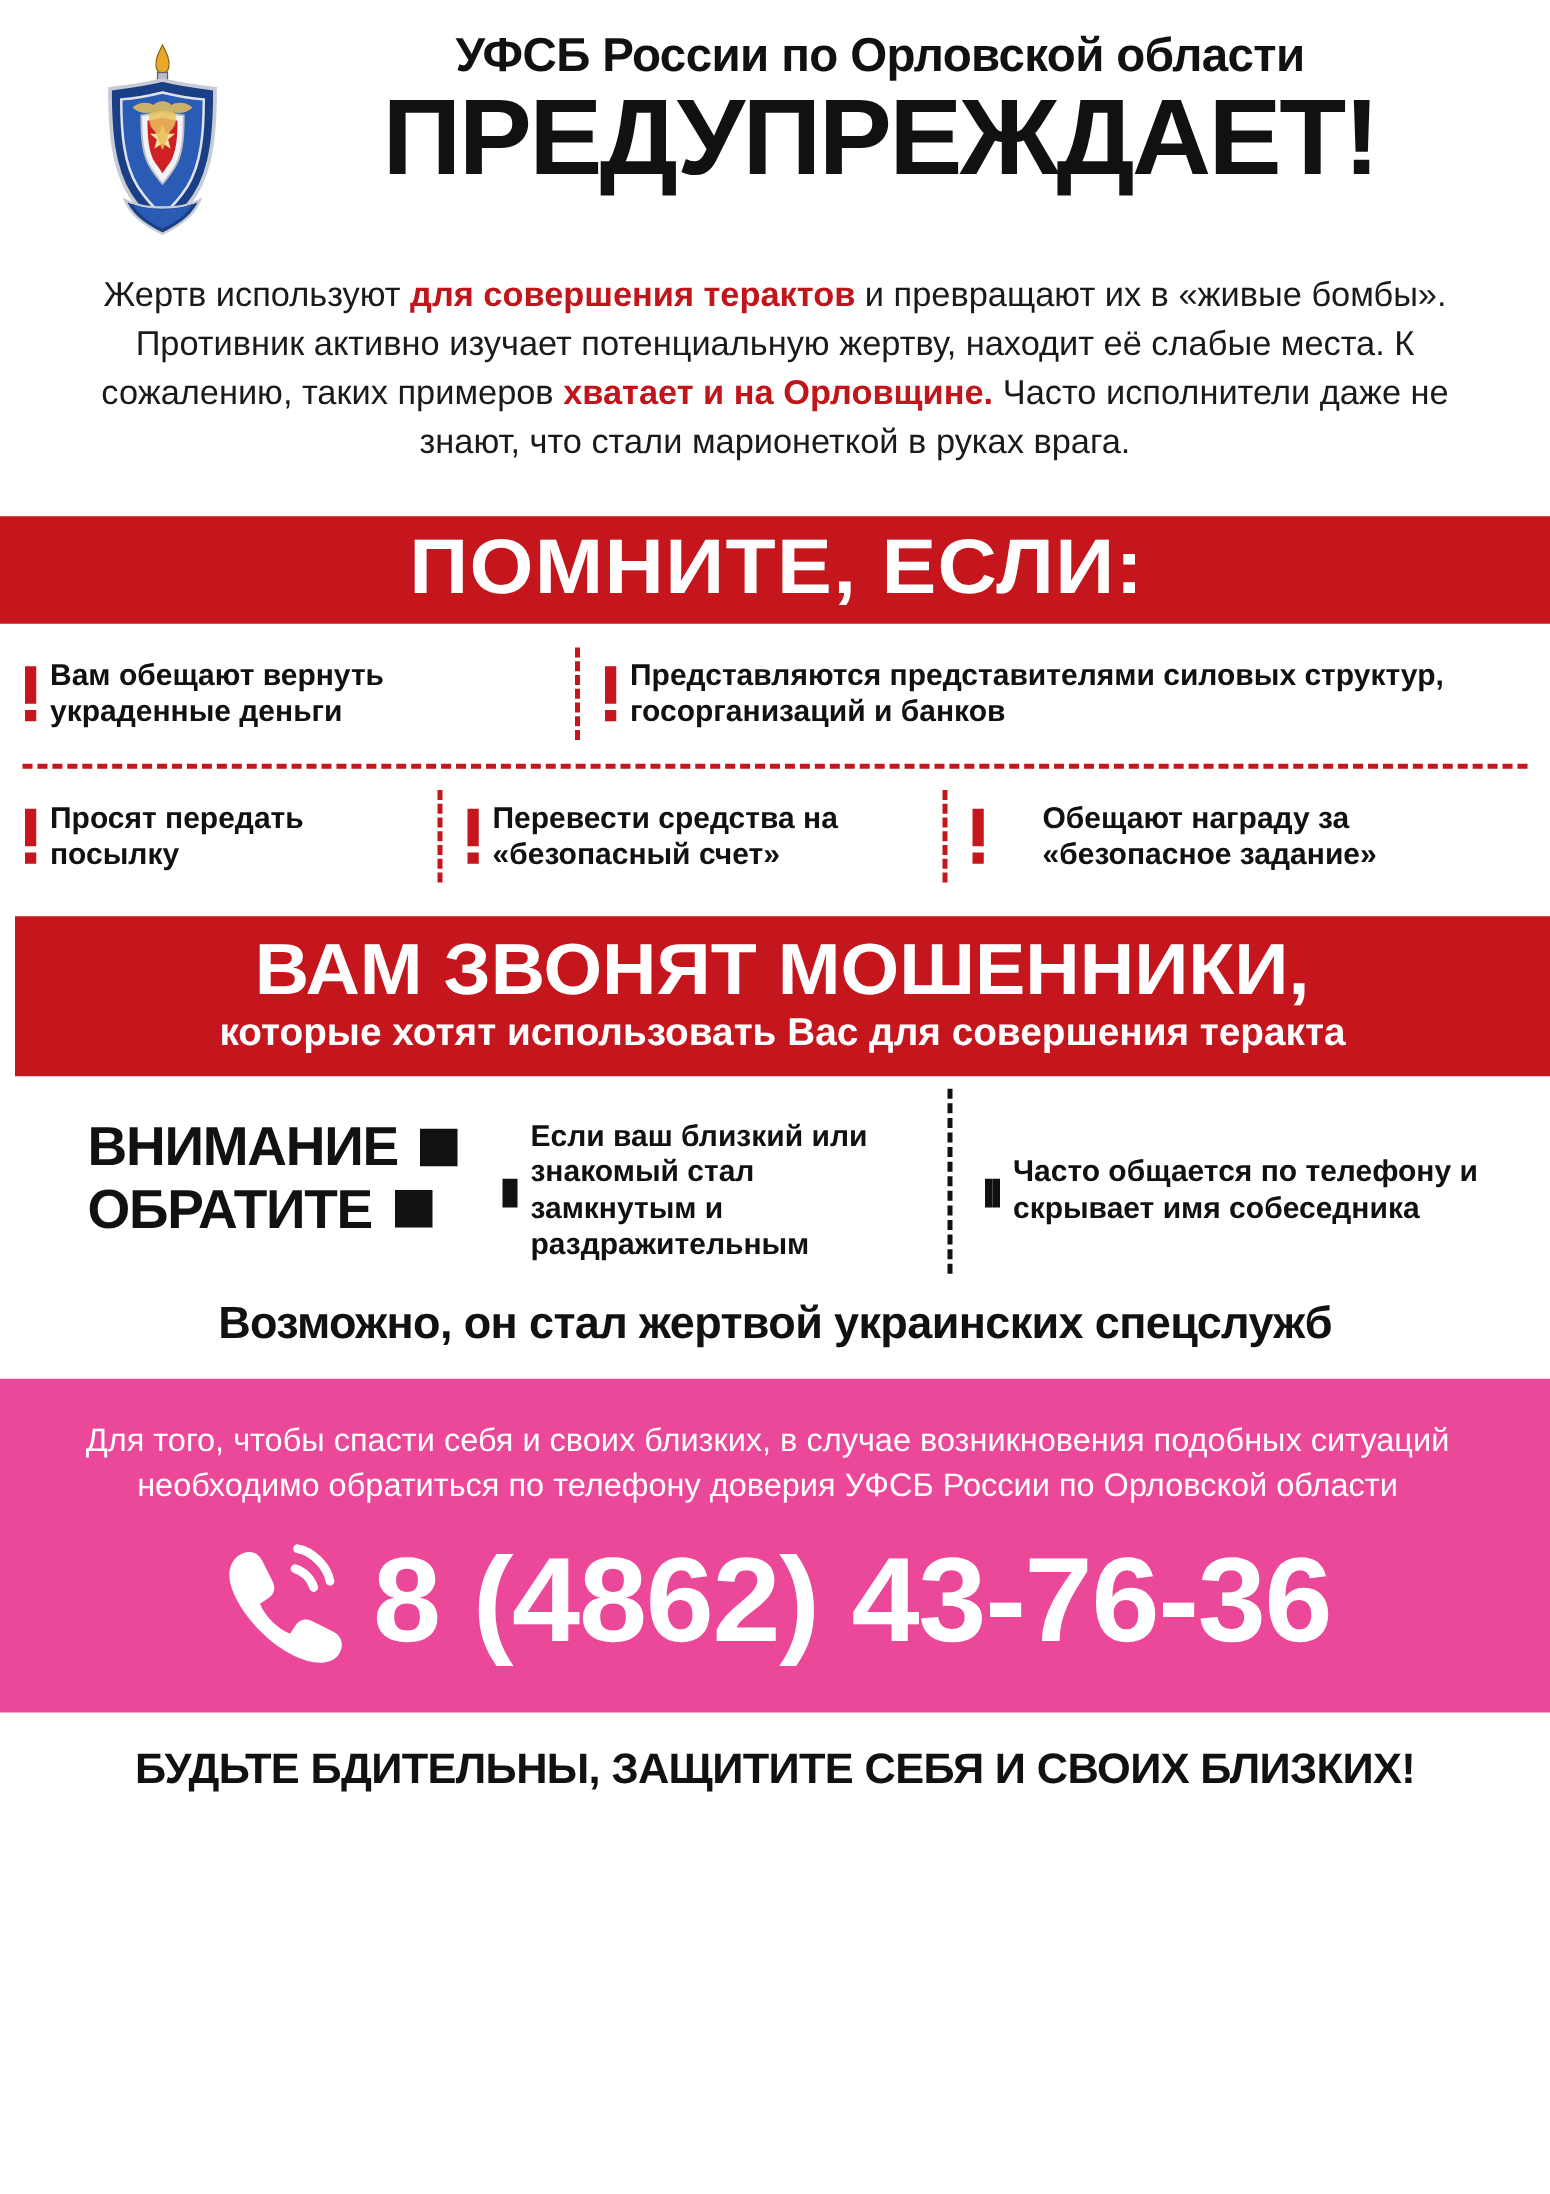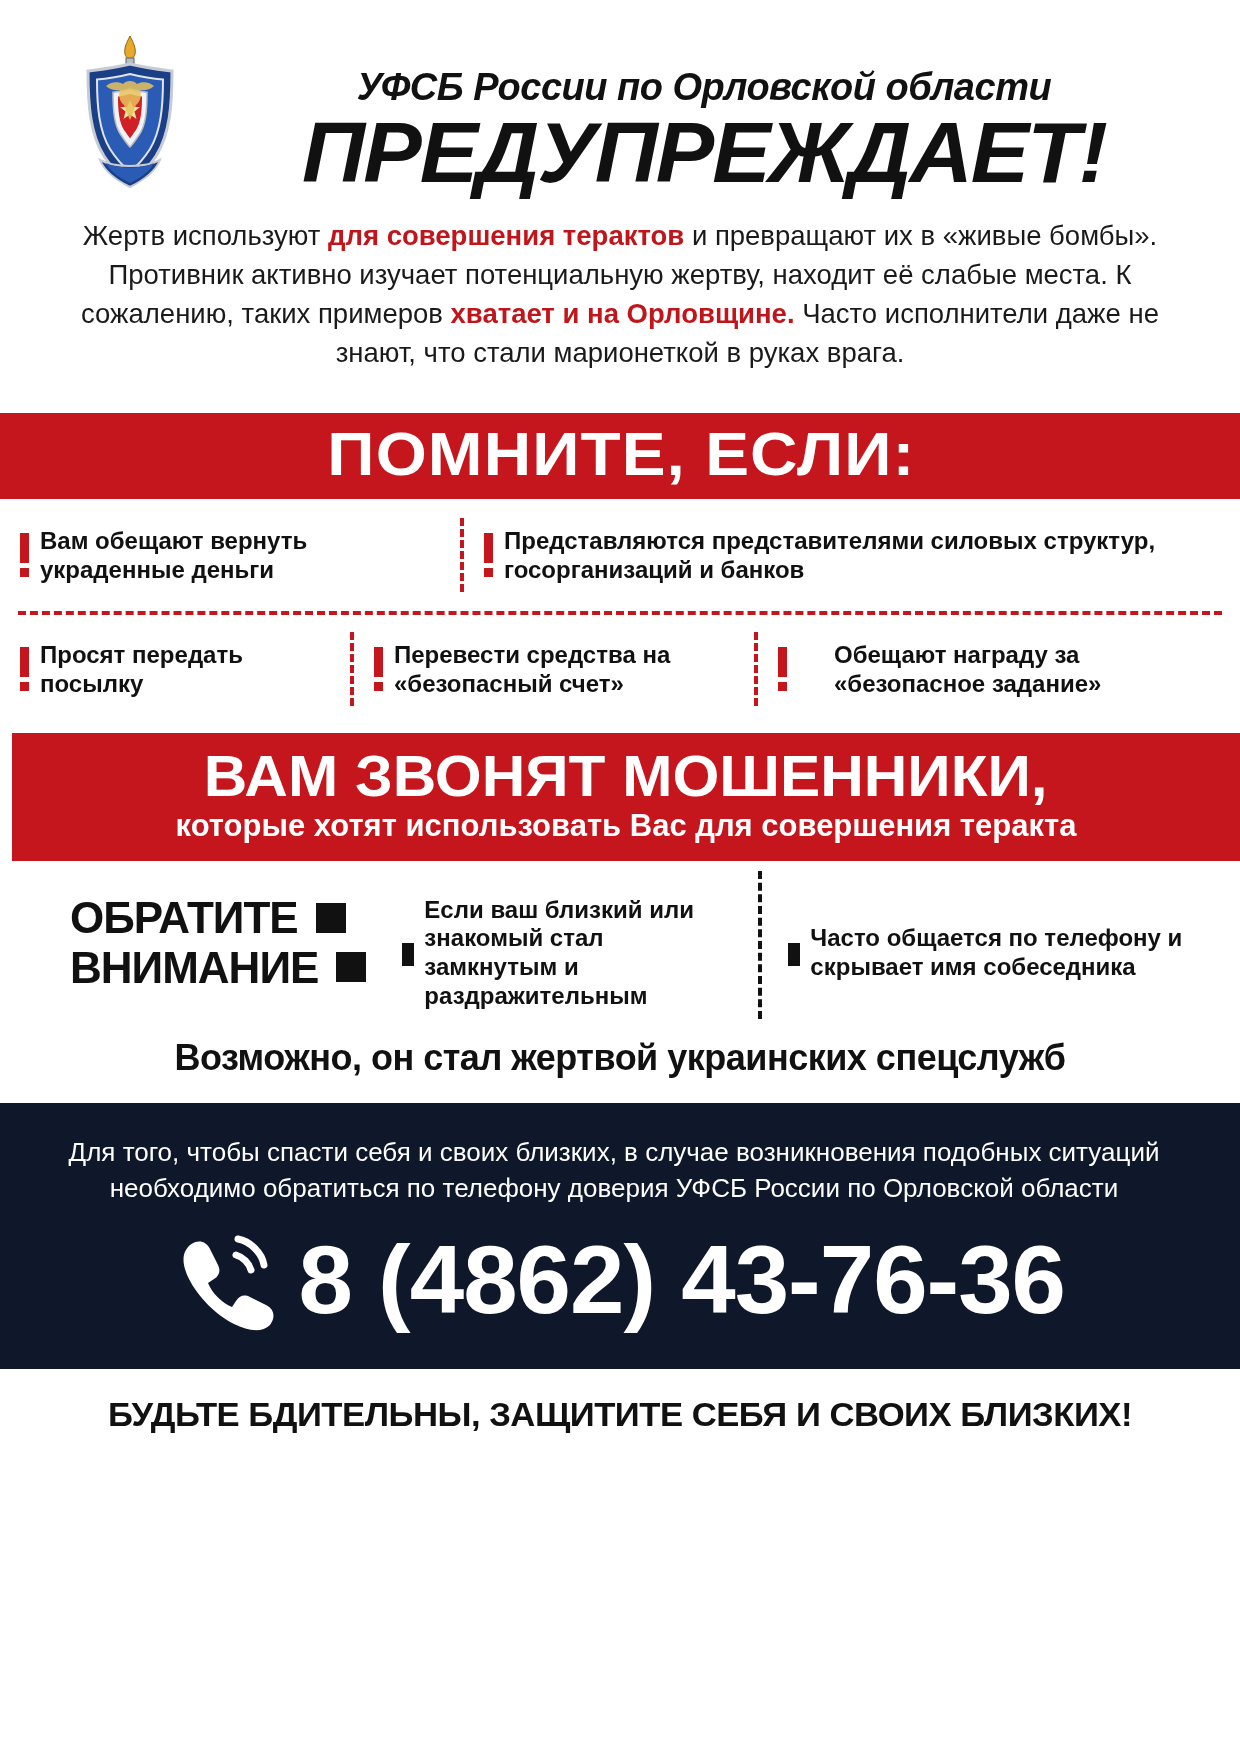--- a/index.html
+++ b/index.html
@@ -18,23 +18,22 @@
   .poster {
     position: relative;
     width: 1240px;
     height: 1755px;
     background: #ffffff;
   }
 
   
   .header {
     display: flex;
-    align-items: flex-end;
+    align-items: flex-start;
     padding: 26px 40px 0 70px;
-    font-style: italic;
   }
   .emblem {
     width: 120px;
     height: 160px;
     flex: 0 0 120px;
     position: relative;
     margin-top: 8px;
   }
   .emblem svg { display: block; }
 
@@ -246,21 +245,21 @@
     font-size: 36px;
     font-weight: bold;
     letter-spacing: -0.5px;
     margin: 18px 40px 0 40px;
     color: #111111;
   }
 
   
   .dark {
     margin-top: 24px;
-    background: #0f172a;
+    background: #ec4899;
     color: #ffffff;
     padding: 32px 72px 34px 60px;
     text-align: center;
   }
   .dark .note {
     font-size: 26px;
     line-height: 1.38;
   }
   .phone-row {
     display: flex;
@@ -386,26 +385,26 @@
 
   </div>
 
   <div class="band-red band-call">
     <div><span class="l1">ВАМ ЗВОНЯТ МОШЕННИКИ,</span></div>
     <div class="l2">которые хотят использовать Вас для совершения теракта</div>
   </div>
 
   <div class="attention">
     <div class="att-title">
+      <div class="line l2">
+        <span class="word">ВНИМАНИЕ</span>
+        <span class="sq"></span>
+      </div>
       <div class="line l1">
         <span class="word">ОБРАТИТЕ</span>
-        <span class="sq"></span>
-      </div>
-      <div class="line l2">
-        <span class="word">ВНИМАНИЕ</span>
         <span class="sq"></span>
       </div>
     </div>
 
     <div class="att-items">
       <div class="att-item" style="flex:0 0 330px;">
         <span class="att-boxes">
           <span class="bx tall"></span><span class="bx"></span>
         </span>
         <span class="txt">Если ваш близкий или знакомый стал замкнутым и раздражительным</span>

